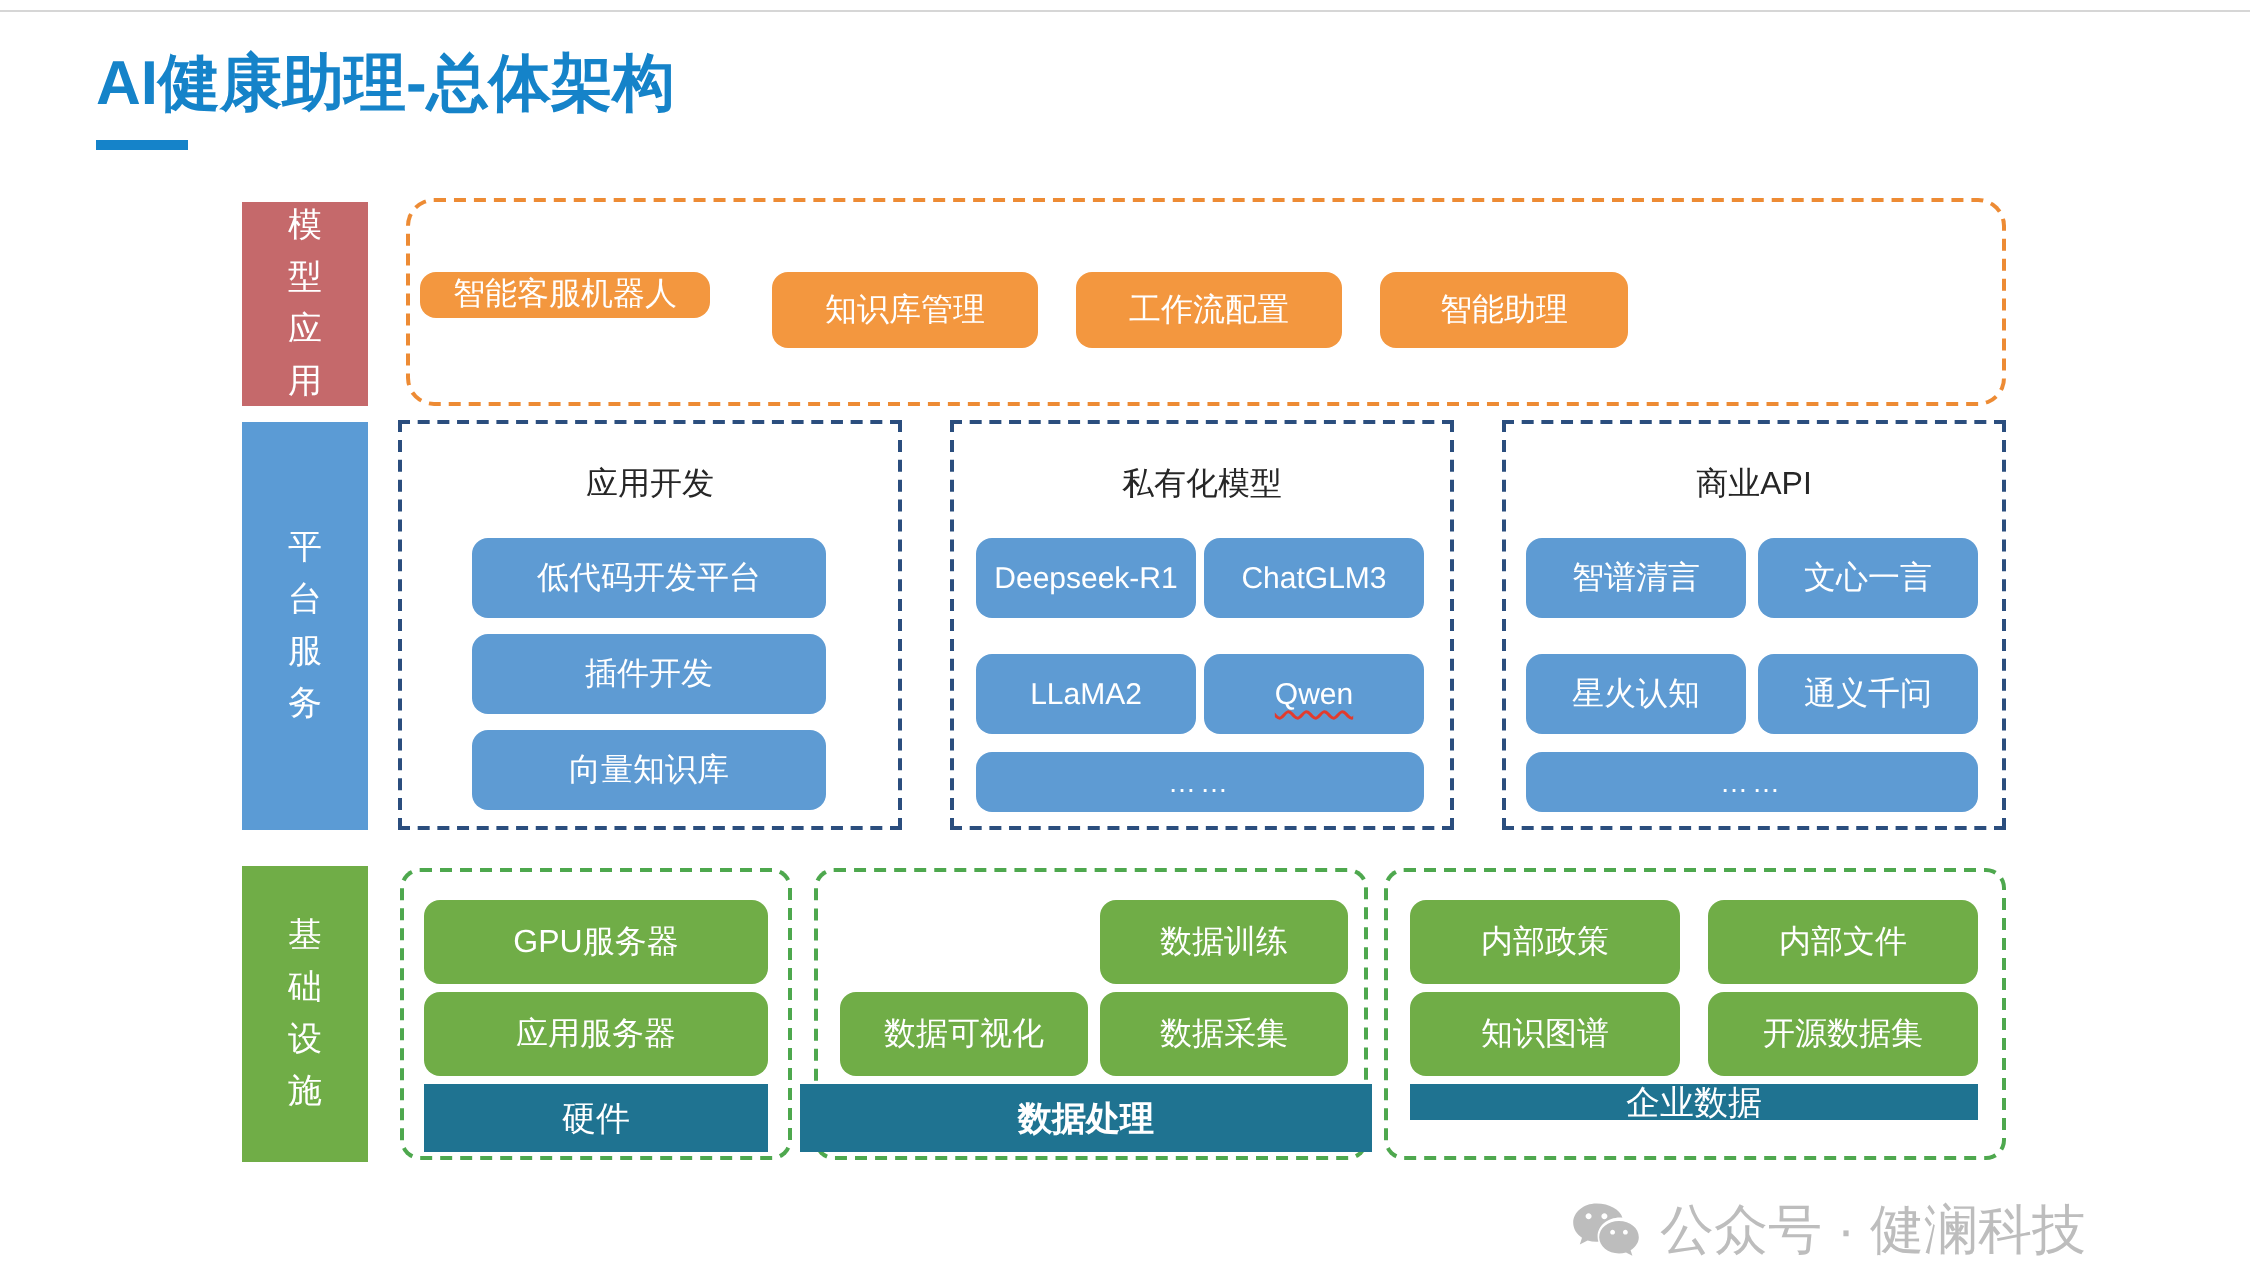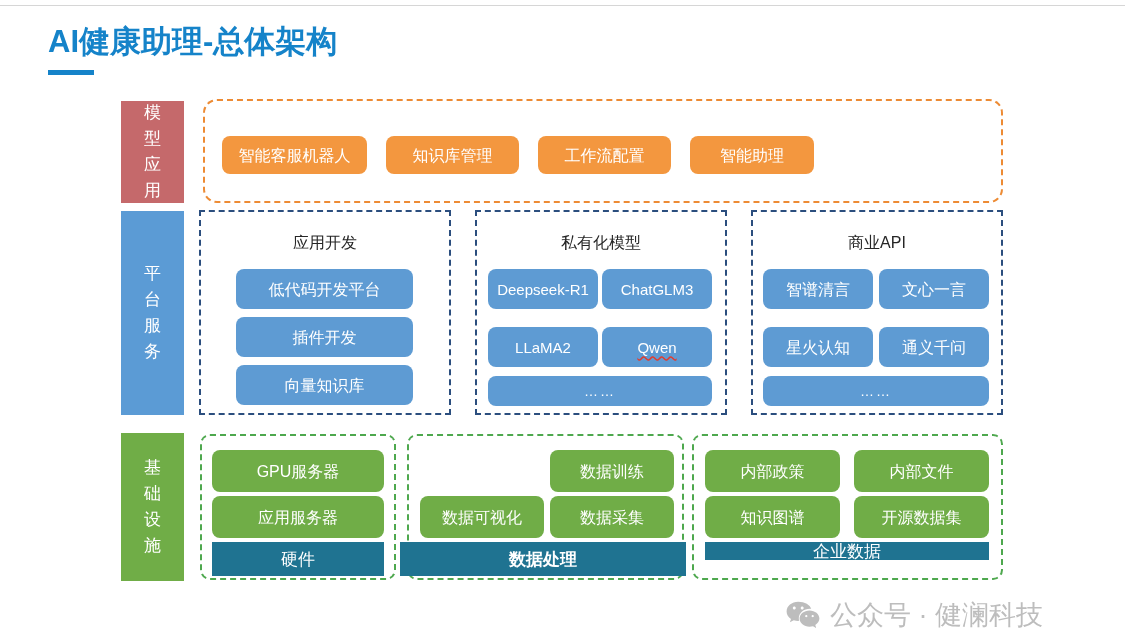--- a/index.html
+++ b/index.html
@@ -142,21 +142,21 @@
 </div>
 
 <div class="diagram">
 
   <div class="band-label" style="left:121px; top:101px; width:63px; height:102px; background:#C5696B;">
     <span>模型应用</span>
   </div>
 
   <div class="zone zone-apps" style="left:203px; top:99px; width:800px; height:104px;"></div>
 
-  <div class="chip chip-orange" style="left:222px; top:136px; width:145px; height:38px;">
+  <div class="chip chip-orange" style="left:210px; top:136px; width:145px; height:23px;">
     <span>智能客服机器人</span>
   </div>
   <div class="chip chip-orange" style="left:386px; top:136px; width:133px; height:38px;">
     <span>知识库管理</span>
   </div>
   <div class="chip chip-orange" style="left:538px; top:136px; width:133px; height:38px;">
     <span>工作流配置</span>
   </div>
   <div class="chip chip-orange" style="left:690px; top:136px; width:124px; height:38px;">
     <span>智能助理</span>

